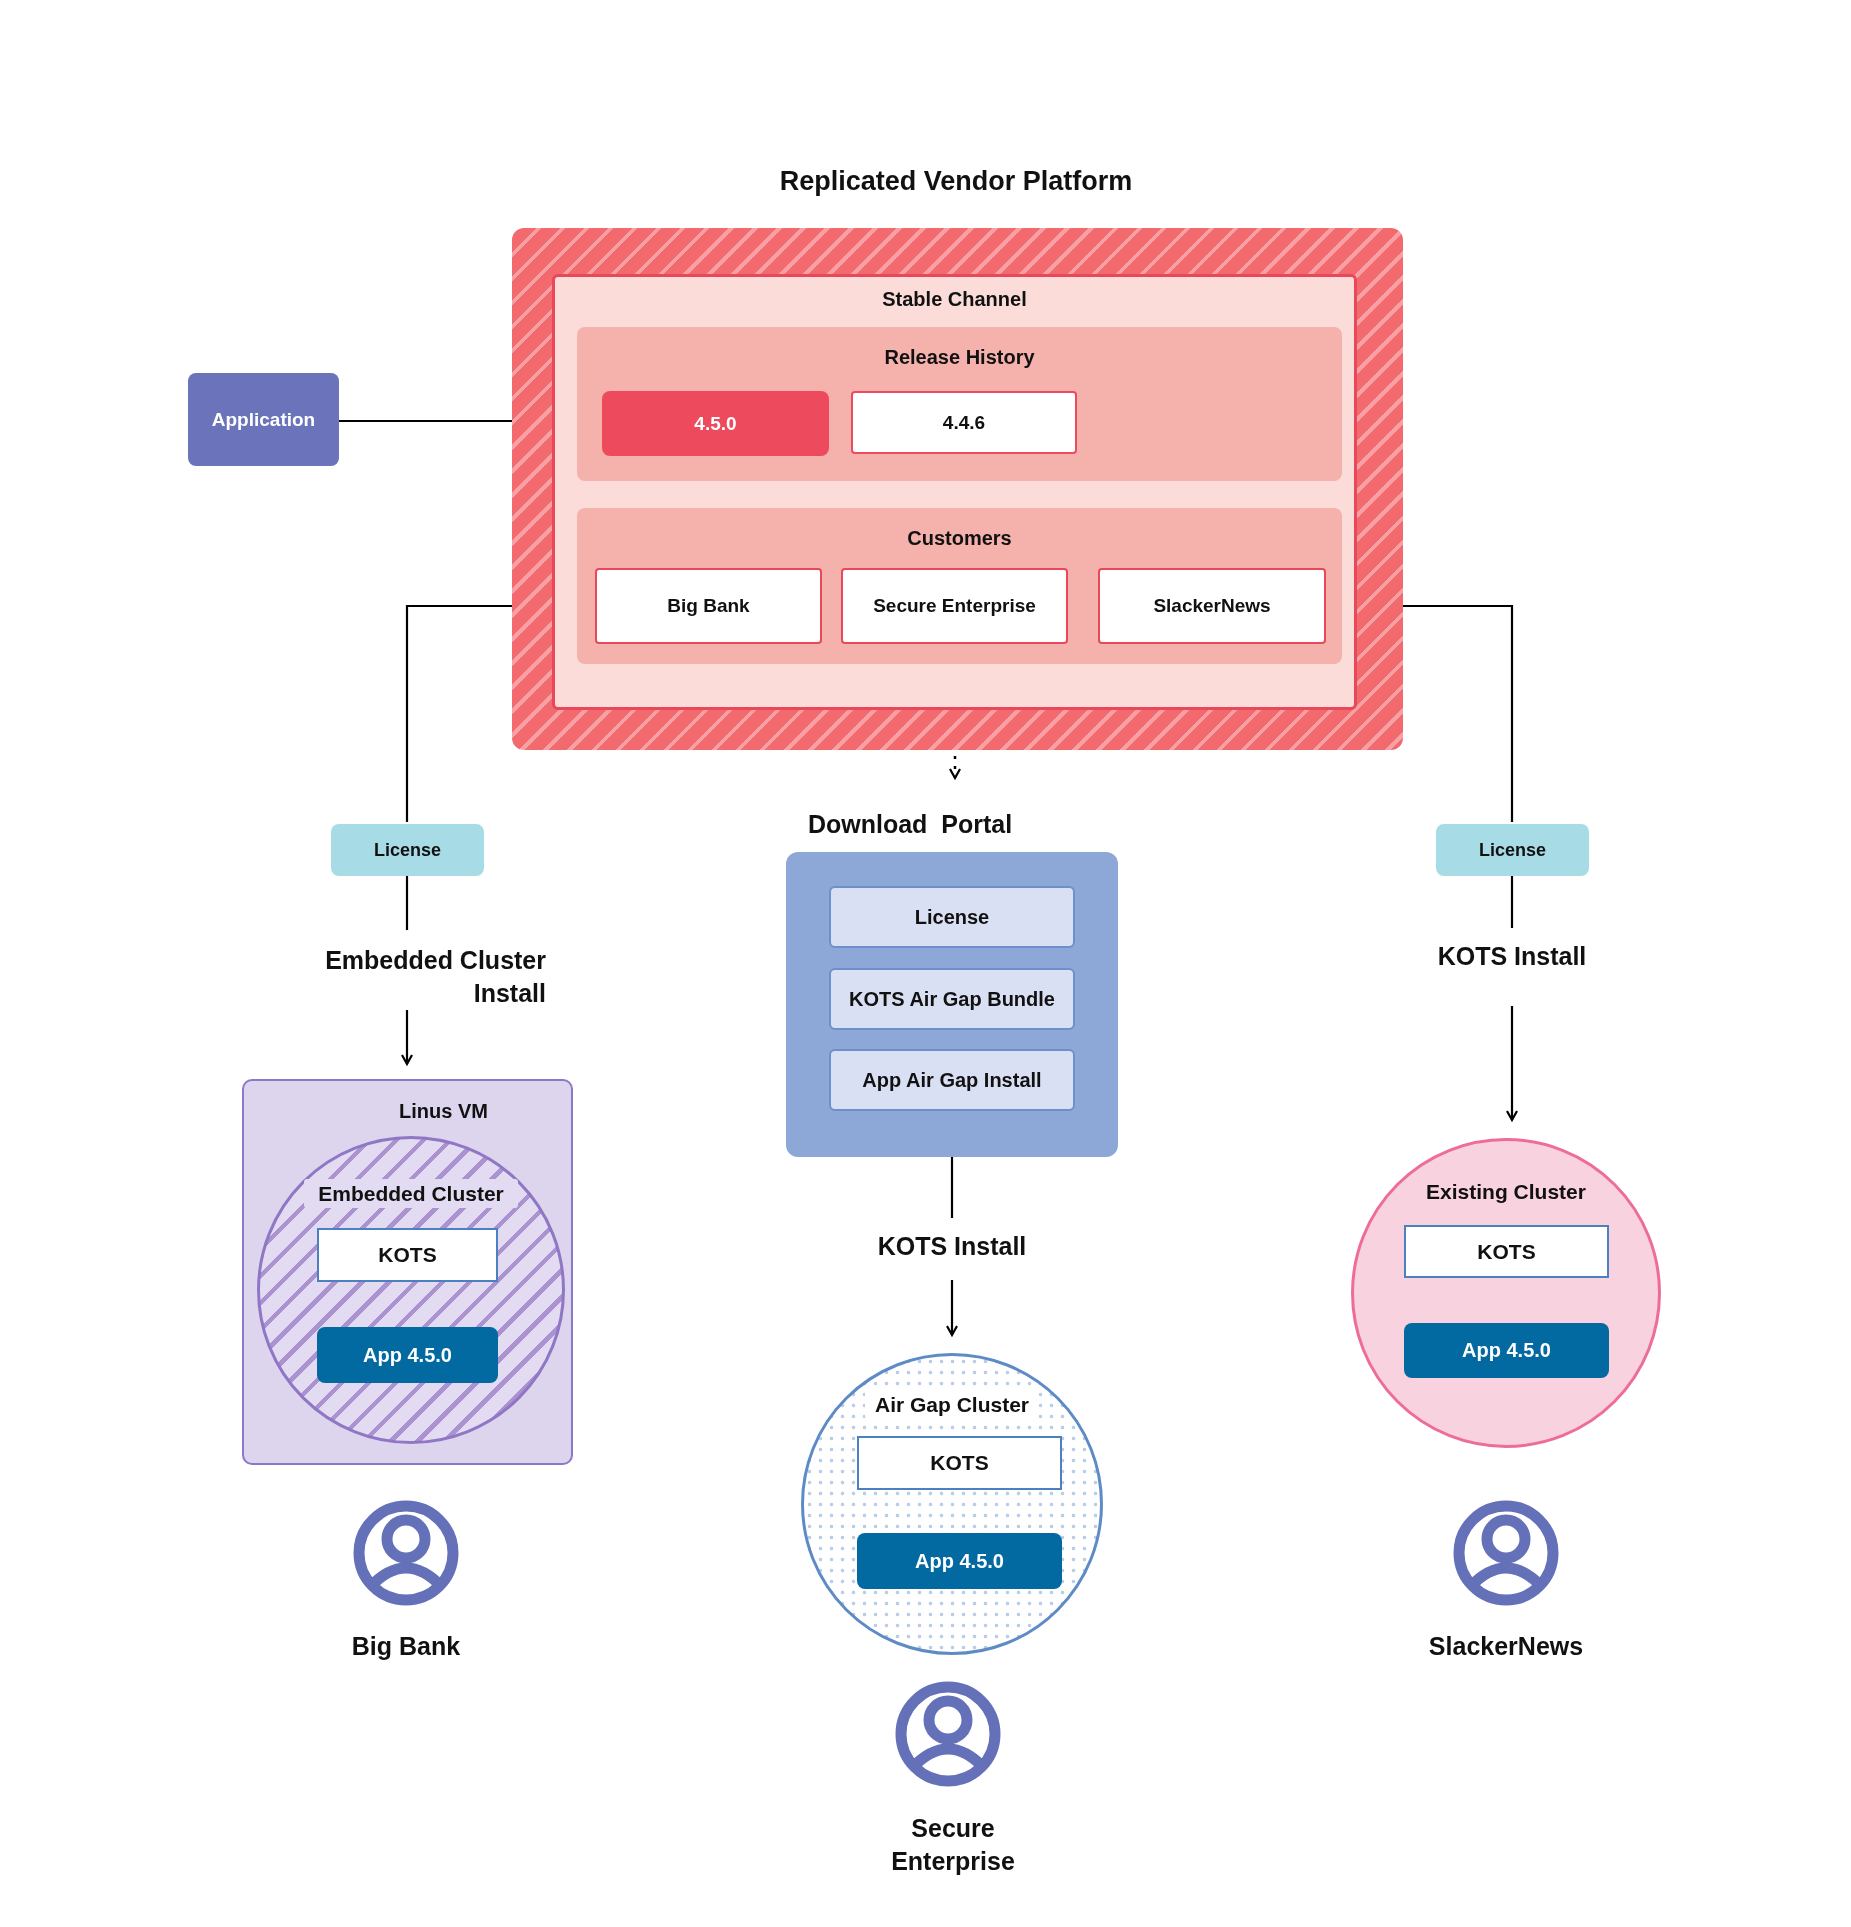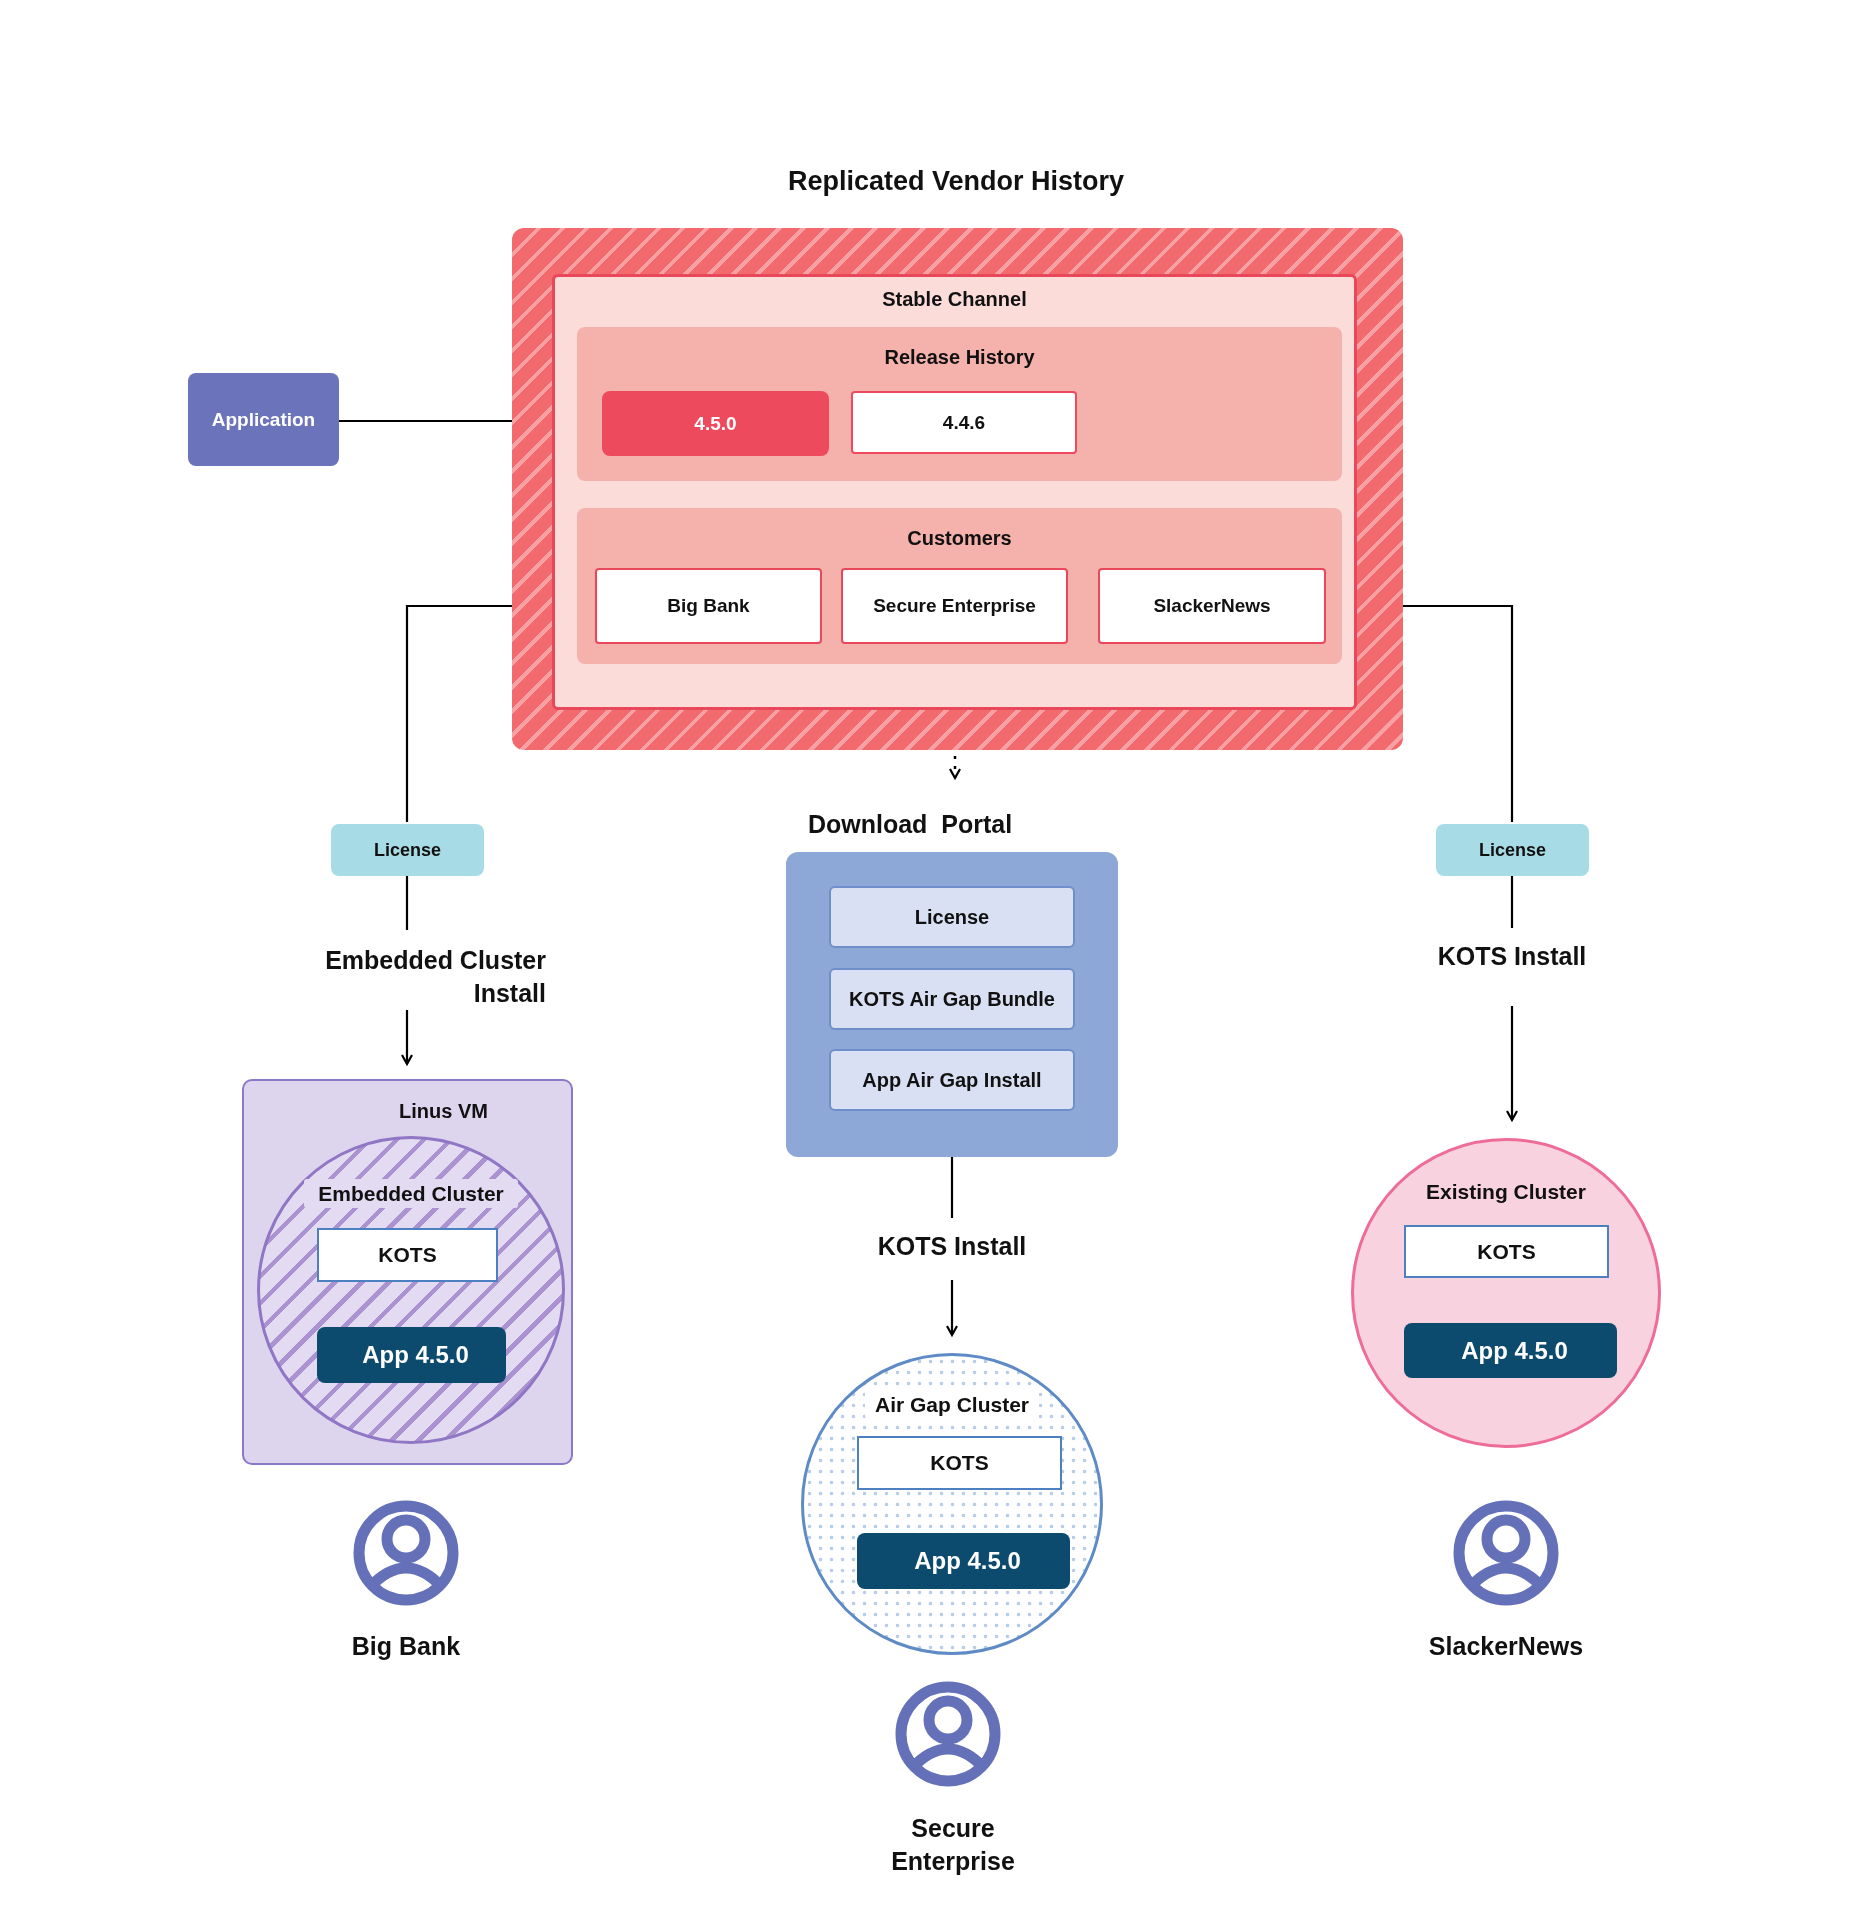--- a/index.html
+++ b/index.html
@@ -32,21 +32,21 @@
   .cust-3{left:1098px;width:228px;}
   .application-box{left:188px;top:373px;width:151px;height:93px;background:#6b74bb;color:#fff;
     border-radius:8px;font-size:19px;font-weight:600;}
 
   
   .license-badge{width:153px;height:52px;background:#a7dbe5;border-radius:8px;
     font-size:18px;font-weight:600;}
   .flow-label{font-size:25px;font-weight:600;line-height:1.3;}
   .kots-box{background:#fff;border:2px solid #4d80c0;border-radius:0;box-sizing:border-box;
     font-size:21px;font-weight:700;}
-  .app-box{background:#0c4a6e;color:#fff;border-radius:8px;font-size:24px;font-weight:600;padding-left:8px;}
+  .app-box{background:#0369a1;color:#fff;border-radius:8px;font-size:20px;font-weight:600;}
   .persona-label{font-size:25px;font-weight:700;line-height:1.3;}
   .circle-label{font-size:21px;font-weight:700;}
   .band-purple{background:#e2dbf1;padding:3px 14px;border-radius:3px;}
   .band-white{background:#ffffff;padding:3px 10px;border-radius:3px;}
 
   
   .license-left{left:331px;top:824px;}
   .install-left{left:292px;top:944px;width:254px;text-align:right;}
   .vm-box{left:242px;top:1079px;width:331px;height:386px;background:#ddd4ed;
     border:2px solid #8a79c9;border-radius:10px;box-sizing:border-box;}
@@ -109,21 +109,21 @@
     <path d="M1512 876 V928" fill="none" stroke="#000" stroke-width="2.2"></path>
     <path d="M1512 1006 V1120" fill="none" stroke="#000" stroke-width="2.2" marker-end="url(#arrow)"></path>
     <path d="M955 646 V778" fill="none" stroke="#000" stroke-width="2.5" stroke-dasharray="3 7" marker-end="url(#arrow)"></path>
     <path d="M952 1157 V1218" fill="none" stroke="#000" stroke-width="2.2"></path>
     <path d="M952 1280 V1335" fill="none" stroke="#000" stroke-width="2.2" marker-end="url(#arrow)"></path>
     <path d="M408 1288 V1312" fill="none" stroke="#000" stroke-width="2" stroke-dasharray="3 6" marker-end="url(#arrow)"></path>
     <path d="M960 1494 V1518" fill="none" stroke="#000" stroke-width="2" stroke-dasharray="3 6" marker-end="url(#arrow)"></path>
     <path d="M1506 1283 V1308" fill="none" stroke="#000" stroke-width="2" stroke-dasharray="3 6" marker-end="url(#arrow)"></path>
   </svg>
 
-  <div class="abs center diagram-title">Replicated Vendor History</div>
+  <div class="abs center diagram-title">Replicated Vendor Platform</div>
 
   <div class="abs platform-outer"></div>
   <div class="abs stable-box"></div>
   <div class="abs center stable-label">Stable Channel</div>
 
   <div class="abs section release-history"></div>
   <div class="abs center release-history-label">Release History</div>
   <div class="abs flexc release-current">4.5.0</div>
   <div class="abs flexc release-prev">4.4.6</div>
 

